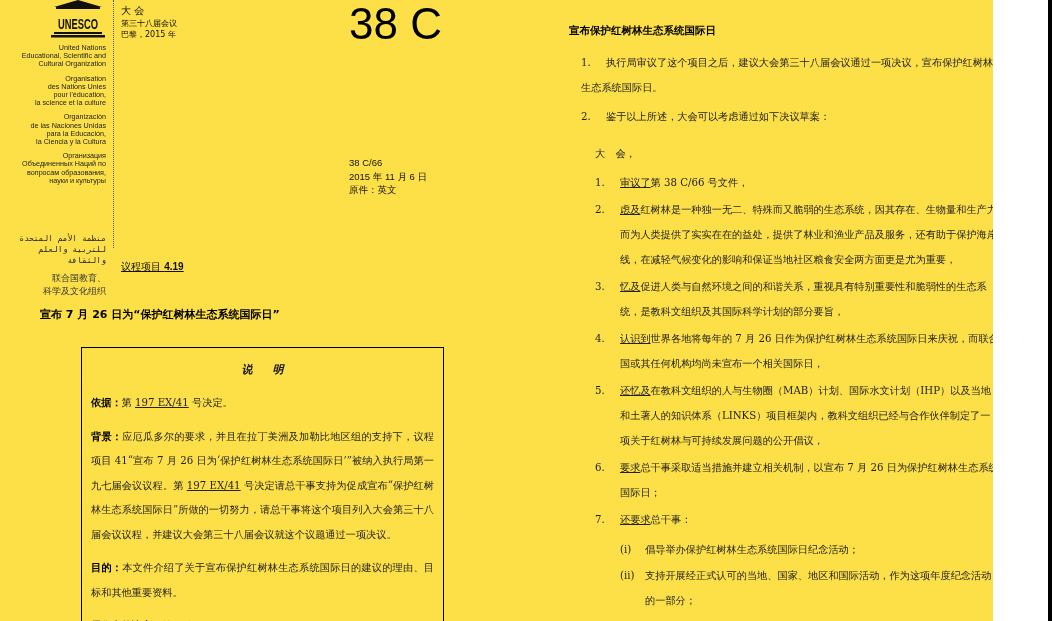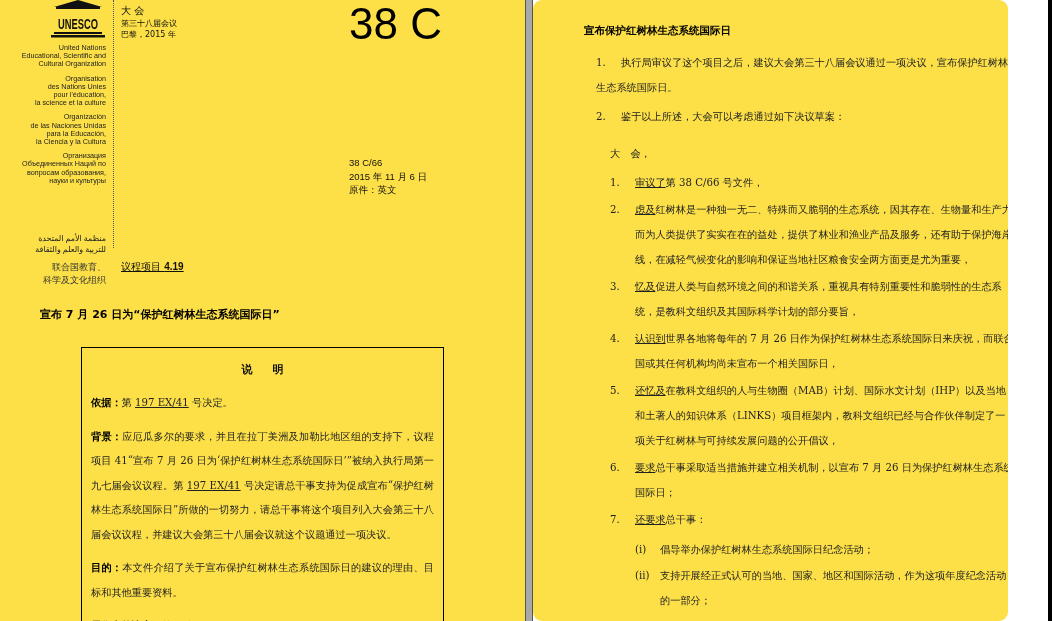--- a/index.html
+++ b/index.html
@@ -4,53 +4,53 @@
 <style>
   html, body { margin: 0; padding: 0; }
   body {
     width: 1052px; height: 621px; overflow: hidden; position: relative;
     background: #ffffff;
     font-family: "DejaVu Serif", "Liberation Serif", serif;
     color: #111;
   }
   .page { position: absolute; top: 0; height: 621px; background: #fde047; overflow: hidden; }
   .page-left { left: 0; width: 525px; }
-  .page-right { left: 533px; width: 475px; border-radius: 9px; }
+  .page-right { left: 518px; width: 475px; }
   .divider {
     position: absolute; left: 525px; top: 0; width: 8px; height: 621px;
     background: #a8a8a8; border-left: 1px solid #555; border-right: 1px solid #555; box-sizing: border-box;
   }
   .right-border { position: absolute; left: 1048px; top: 0; width: 4px; height: 621px; background: #000; }
 
   
   .logo { position: absolute; left: 50px; top: 0; width: 56px; height: 38px; }
   .org-names { position: absolute; right: 419px; top: 44px; text-align: right;
     font-family: "Liberation Sans", sans-serif; font-size: 7.2px; line-height: 8.2px; color: #222; }
   .org-names .grp { margin-bottom: 6px; }
-  .org-names .ar { font-family: Liberation Serif, serif; font-size: 8px; line-height: 11px; margin-top: 48px; }
+  .org-names .ar { font-family: Liberation Mono, monospace; font-size: 8px; line-height: 11px; margin-top: 48px; }
   .org-names .zh { font-family: "DejaVu Serif", serif; font-size: 9px; line-height: 13px; color: #333; }
   .dotline { position: absolute; left: 113px; top: 0; height: 248px; border-left: 1px dotted #555; }
   .assembly { position: absolute; left: 121px; top: 4px; font-family: "DejaVu Sans", sans-serif; }
   .assembly .big { font-size: 10px; line-height: 14px; }
   .assembly .small { font-size: 8px; line-height: 11px; }
   .docnum-big { position: absolute; left: 349px; top: 2px; font-family: "Liberation Sans", sans-serif;
     font-size: 44px; line-height: 44px; color: #000; }
   .docmeta { position: absolute; left: 349px; top: 156px; font-family: "Liberation Sans", sans-serif;
     font-size: 9.5px; line-height: 13.5px; color: #111; }
 
   .agenda { position: absolute; left: 121px; top: 260px; font-family: "DejaVu Sans", sans-serif;
     font-size: 10px; text-decoration: underline; color: #111; }
   .agenda b { font-family: "Liberation Sans", sans-serif; }
   .doc-title { position: absolute; left: 0; width: 624px; top: 307px; text-align: left;
     font-family: "DejaVu Sans", sans-serif; font-weight: bold; font-size: 11px; color: #000; margin-left: 40px; }
 
   .box { position: absolute; left: 81px; top: 347px; width: 363px; height: 290px;
     border: 1.5px solid #000; box-sizing: border-box; padding: 14px 9px 0 9px; }
   .box-title { text-align: center; font-family: "DejaVu Sans", sans-serif; font-weight: bold;
-    font-size: 11px; letter-spacing: 20px; margin-bottom: 14px; padding-left: 20px; }
+    font-size: 11px; letter-spacing: 20px; margin-bottom: 14px; padding-left: 20px; font-style: italic; }
   .box p { margin: 0 0 9px 0; font-size: 10.2px; line-height: 24.5px; color: #222; text-align: justify; }
   .box p .k { font-family: "DejaVu Sans", sans-serif; font-weight: bold; color: #000; }
   .u { text-decoration: underline; }
 
   
   .r-title { position: absolute; left: 51px; top: 24px; font-family: "DejaVu Sans", sans-serif;
     font-weight: bold; font-size: 10.5px; color: #000; }
   .r-body { position: absolute; left: 51px; top: 50px; width: 430px; font-size: 10.2px; color: #222; }
   .para { position: relative; line-height: 25px; margin-bottom: 4px; margin-left: 12px; }
   .para .num { display: inline-block; width: 25px; }

